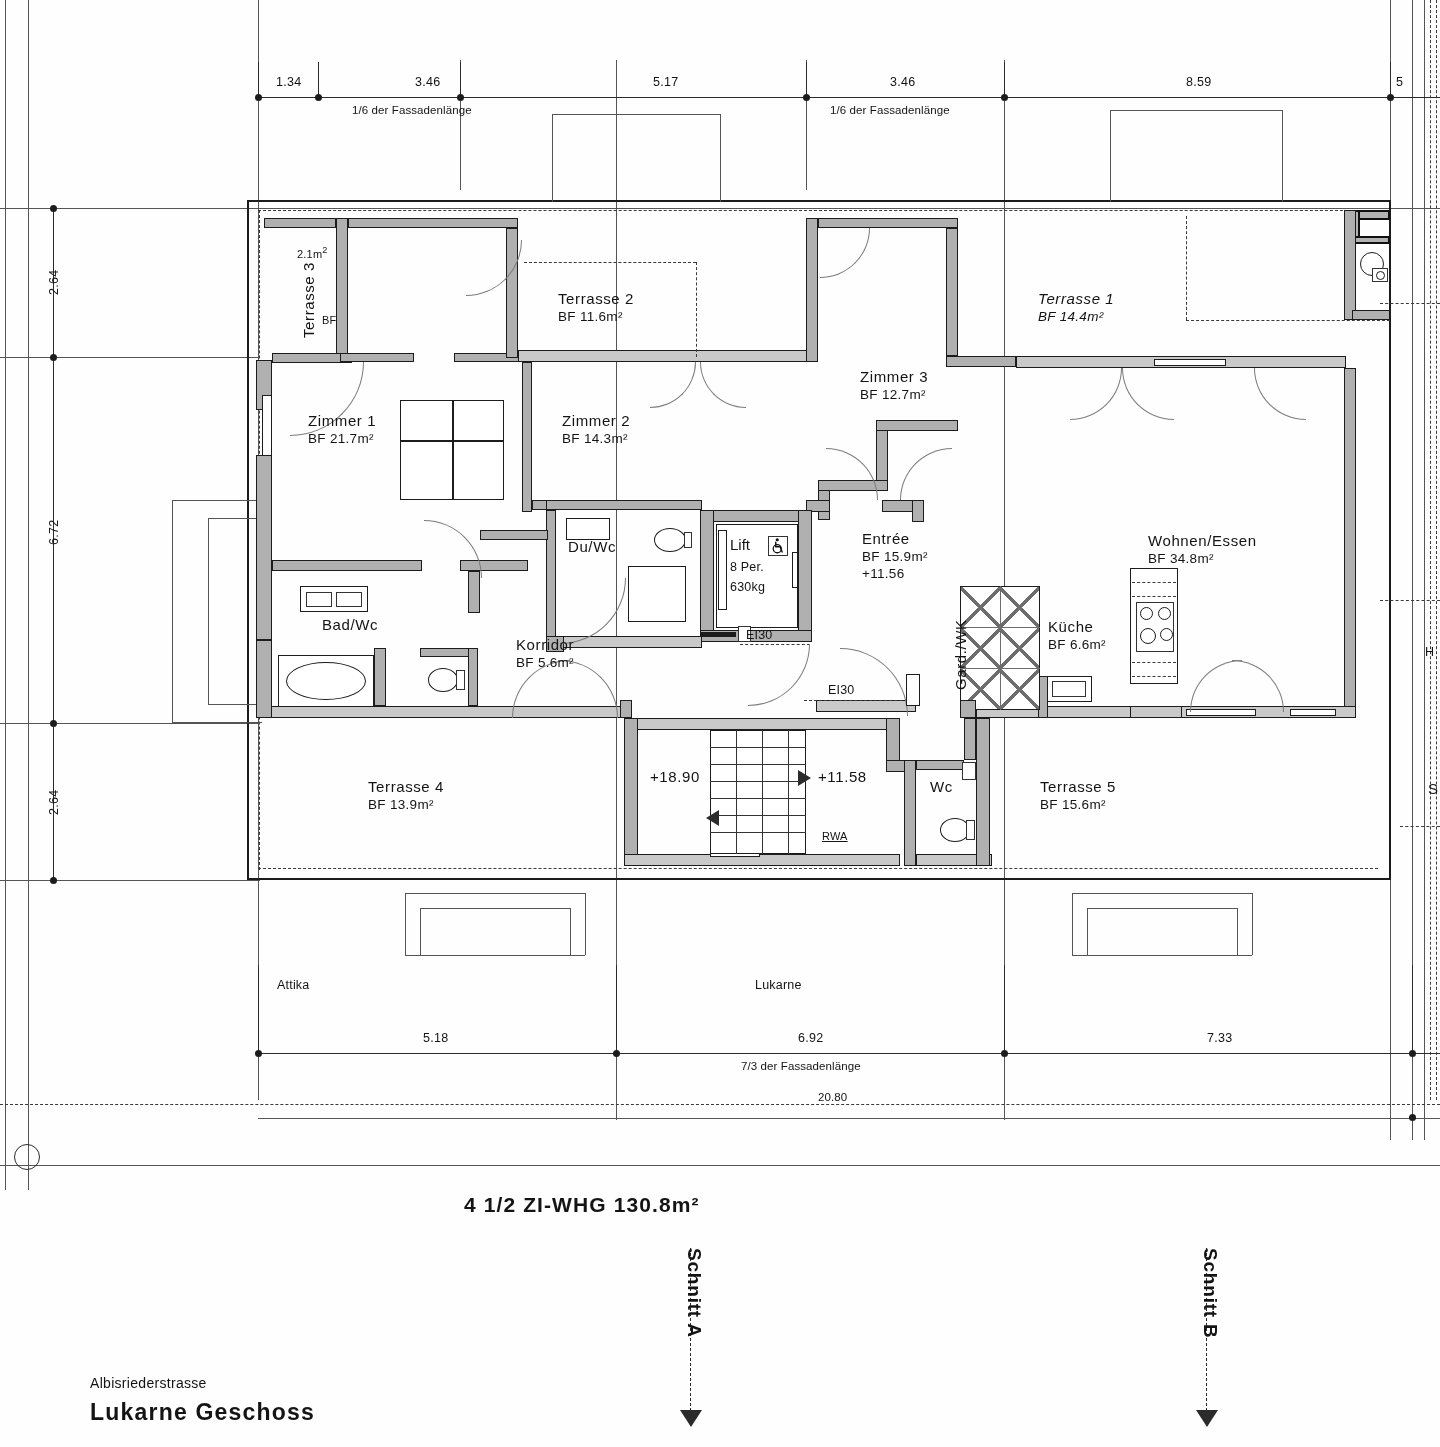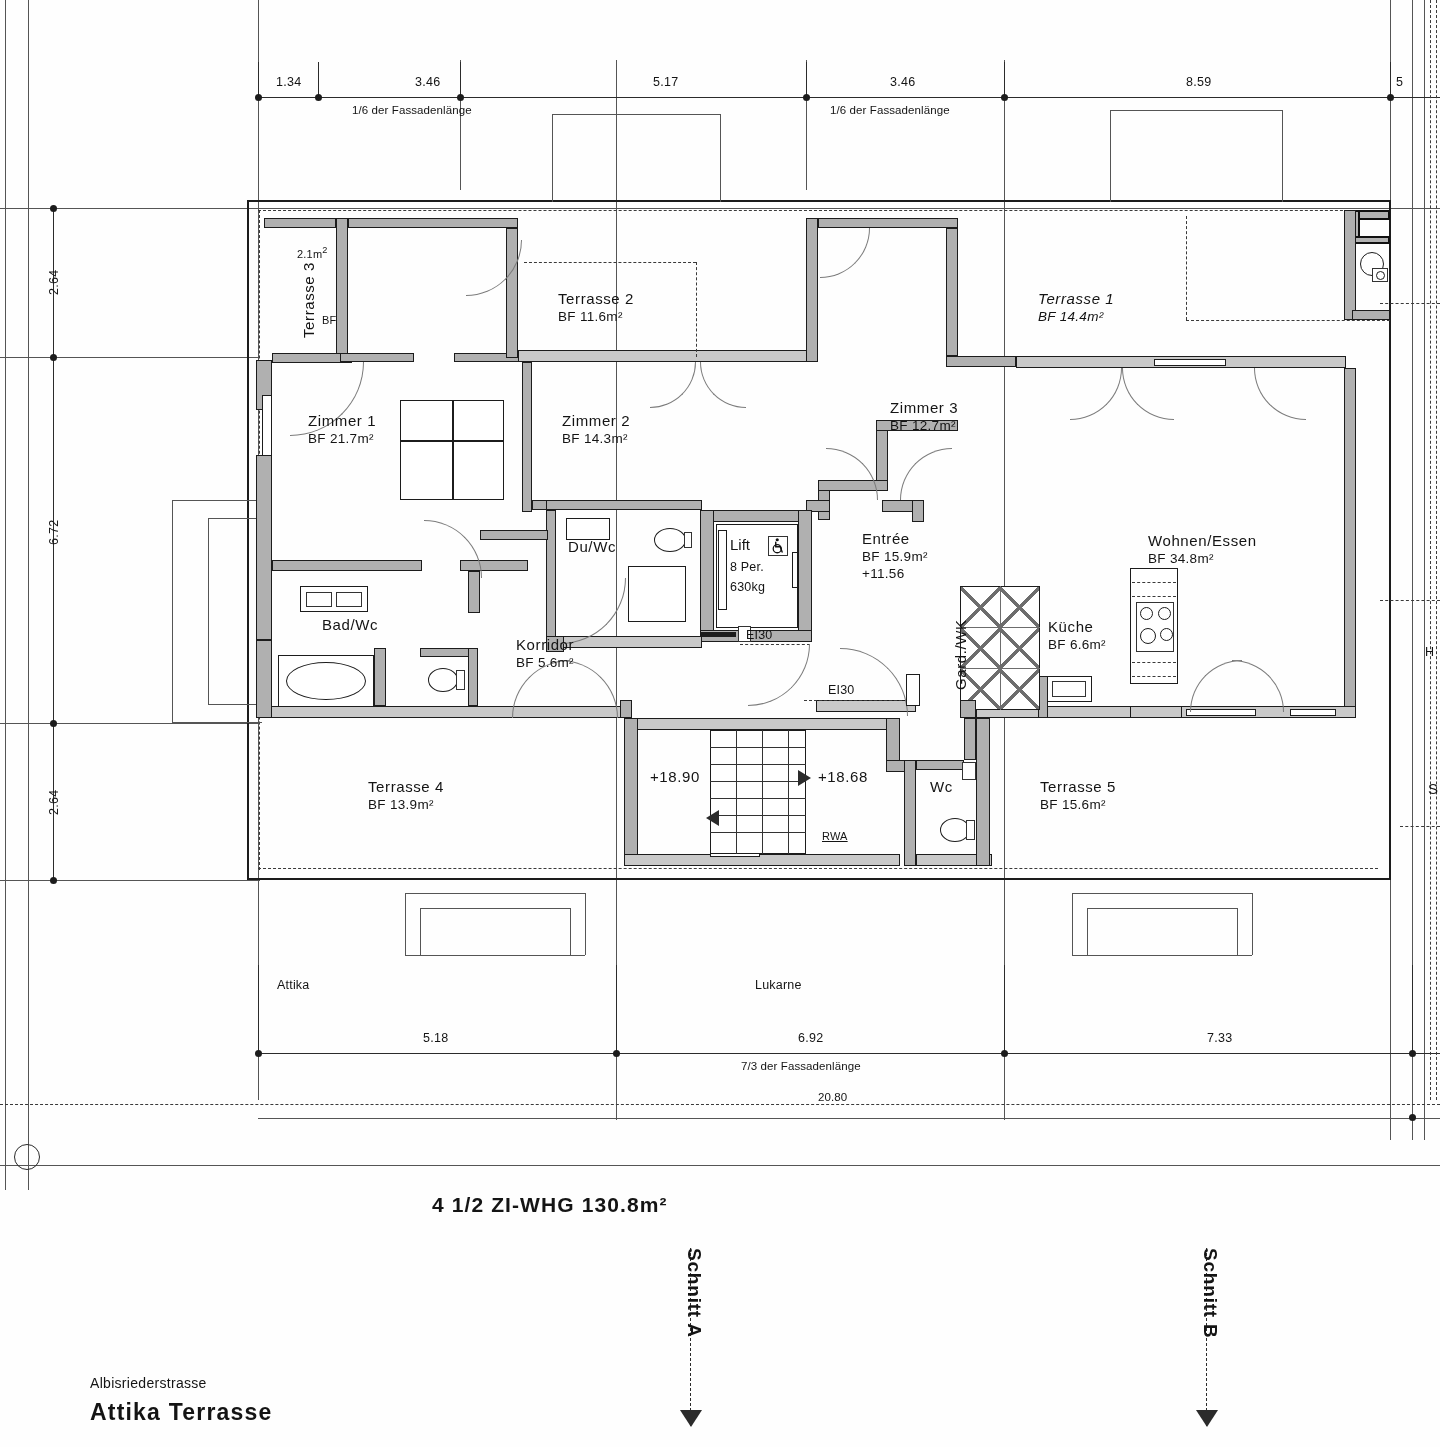--- a/index.html
+++ b/index.html
@@ -295,21 +295,21 @@
 
   <div class="wall" style="left:818px; top:218px; width:140px; height:10px;"></div>
   <div class="wall" style="left:946px; top:228px; width:12px; height:128px;"></div>
   <div class="wall" style="left:946px; top:356px; width:70px; height:11px;"></div>
   <div class="wall" style="left:876px; top:420px; width:12px; height:70px;"></div>
   <div class="wall" style="left:876px; top:420px; width:82px; height:11px;"></div>
   <div class="wall" style="left:818px; top:480px; width:70px; height:11px;"></div>
   <div class="arc q-br" style="left:820px; top:228px; width:50px; height:50px; border-radius:0 0 50px 0; border-width:0 1px 1px 0;"></div>
   <div class="arc q-tr" style="left:826px; top:448px; width:52px; height:52px; border-radius:0 52px 0 0; border-width:1px 1px 0 0;"></div>
   <div class="arc q-tl" style="left:900px; top:448px; width:52px; height:52px; border-radius:52px 0 0 0; border-width:1px 0 0 1px;"></div>
-  <div class="lbl room" style="left:890px; top:368px;margin-top:31px;">
+  <div class="lbl room" style="left:860px; top:368px;">
     <span class="nm">Zimmer 3</span>
     <span class="bf">BF  12.7m²</span>
   </div>
 
   <div class="wallk" style="left:1350px; top:210px; width:40px; height:10px;"></div>
   <div class="wallk" style="left:1350px; top:210px; width:10px; height:30px;"></div>
   <div class="wallk" style="left:1352px; top:236px; width:38px; height:8px;"></div>
   <div class="wall" style="left:1344px; top:210px; width:12px; height:110px;"></div>
   <div class="ovl" style="left:1360px; top:252px; width:24px; height:24px;"></div>
   <div class="fx2" style="left:1372px; top:268px; width:16px; height:14px;"></div>
@@ -460,21 +460,21 @@
   <div class="stairtread" style="left:710px; top:798px; width:96px;"></div>
   <div class="stairtread" style="left:710px; top:815px; width:96px;"></div>
   <div class="stairtread" style="left:710px; top:832px; width:96px;"></div>
   <div class="ln vln" style="left:736px; top:730px; height:124px; background:#333;"></div>
   <div class="ln vln" style="left:762px; top:730px; height:124px; background:#333;"></div>
   <div class="ln vln" style="left:788px; top:730px; height:124px; background:#333;"></div>
   <div class="arrow-r" style="left:798px; top:770px;"></div>
   <div class="arrow-l" style="left:706px; top:810px;"></div>
 
   <div class="lbl room" style="left:650px; top:768px;">+18.90</div>
-  <div class="lbl room" style="left:818px; top:768px;">+18.68</div>
+  <div class="lbl room" style="left:818px; top:768px;">+11.58</div>
   <div class="lbl tiny" style="left:822px; top:830px;text-decoration:underline;">RWA</div>
 
   <div class="lbl small" style="left:828px; top:683px;">EI30</div>
   <div class="dash-h" style="left:804px; top:700px; width:98px;"></div>
 
   <div class="wall" style="left:916px; top:760px; width:48px; height:10px;"></div>
   <div class="fx2" style="left:962px; top:762px; width:14px; height:18px;"></div>
   <div class="ovl" style="left:940px; top:818px; width:30px; height:24px;"></div>
   <div class="fx2" style="left:966px; top:820px; width:9px; height:20px;"></div>
   <div class="lbl room" style="left:930px; top:778px;">
@@ -487,25 +487,25 @@
     <span class="nm">Terrasse 4</span>
     <span class="bf">BF  13.9m²</span>
   </div>
 
   <div class="wall" style="left:976px; top:718px; width:14px; height:148px;"></div>
   <div class="lbl room" style="left:1040px; top:778px;">
     <span class="nm">Terrasse 5</span>
     <span class="bf">BF  15.6m²</span>
   </div>
 
-  <div class="lbl title-area" style="left:432px; top:1192px;">
+  <div class="lbl title-area" style="left:464px; top:1192px;">
     <span>4 1/2 ZI-WHG 130.8m²</span>
   </div>
   <div class="lbl street" style="left:90px; top:1375px;">Albisriederstrasse</div>
-  <div class="lbl title-main" style="left:90px; top:1398px;">Attika Terrasse</div>
+  <div class="lbl title-main" style="left:90px; top:1398px;">Lukarne Geschoss</div>
 
   <div class="sec-v" style="left:690px; top:1248px; height:178px;"></div>
   <div class="lbl" style="left:706px; top:1248px; font-size:19px; font-weight:bold; letter-spacing:.8px;">
     <span class="rot90cw" style="display:inline-block;">Schnitt A</span>
   </div>
   <div class="sec-arrow" style="left:680px; top:1410px;"></div>
 
   <div class="sec-v" style="left:1206px; top:1248px; height:178px;"></div>
   <div class="lbl" style="left:1222px; top:1248px; font-size:19px; font-weight:bold; letter-spacing:.8px;">
     <span class="rot90cw" style="display:inline-block;">Schnitt B</span>

